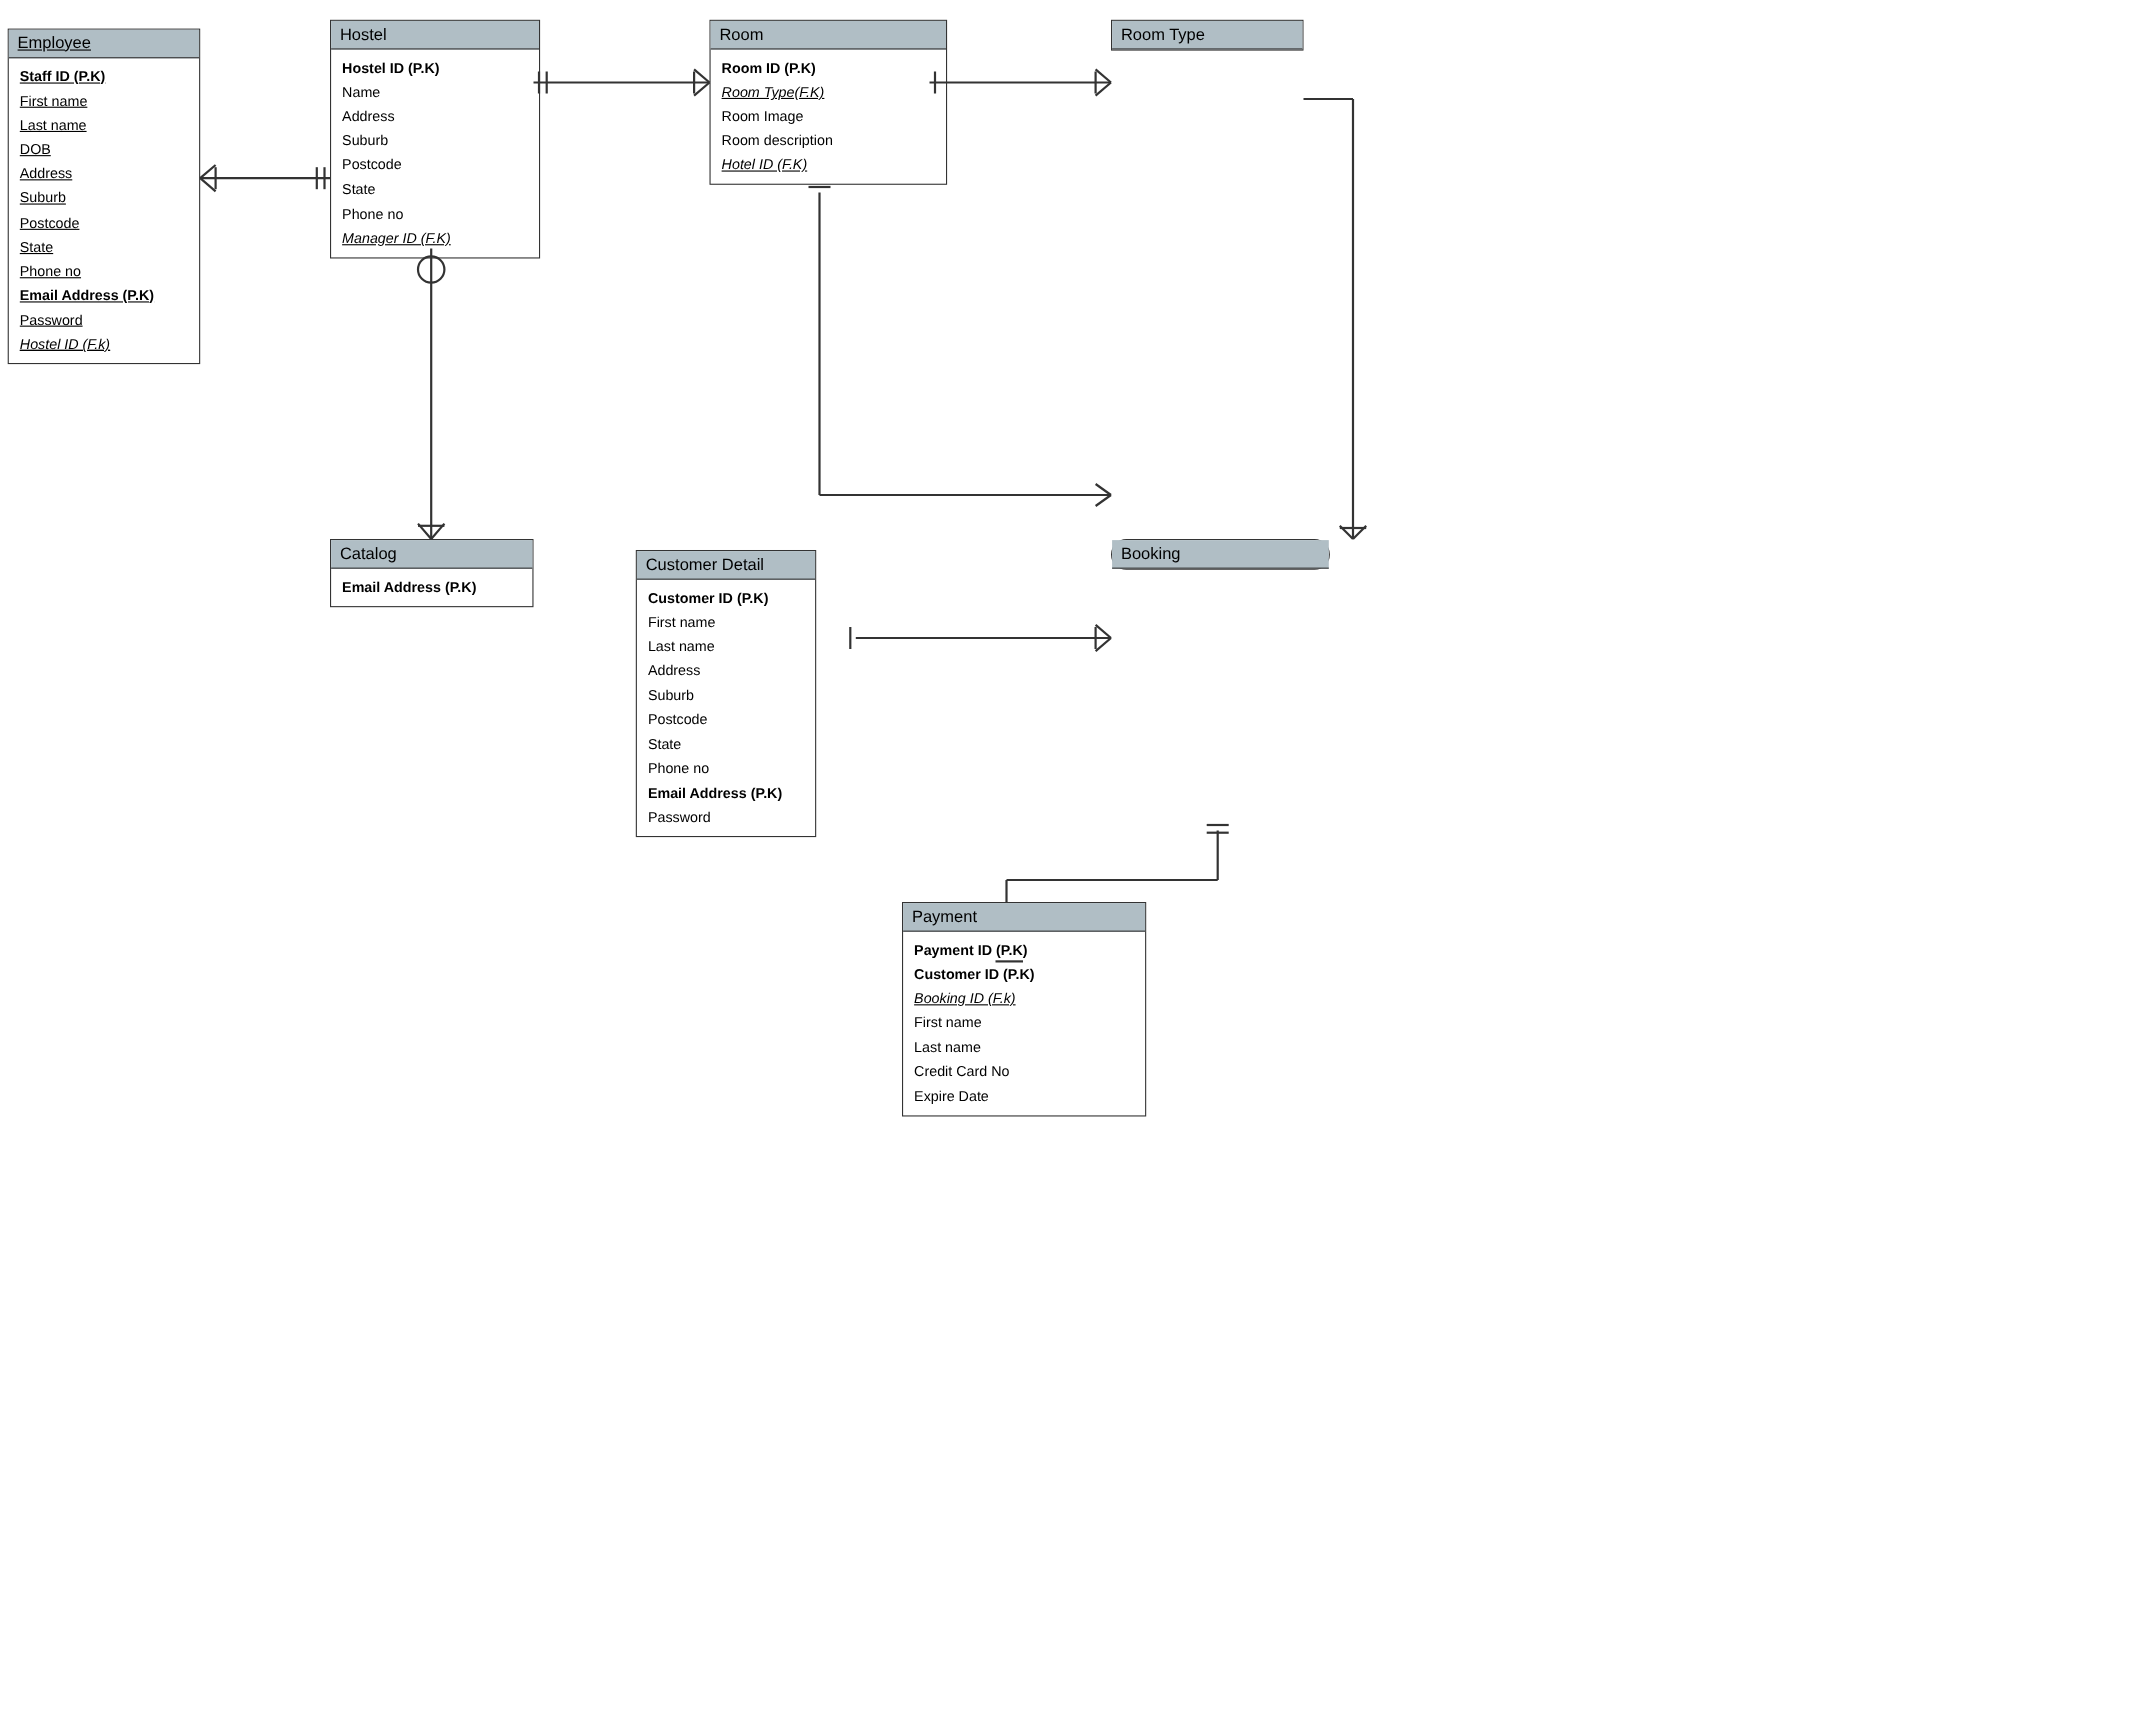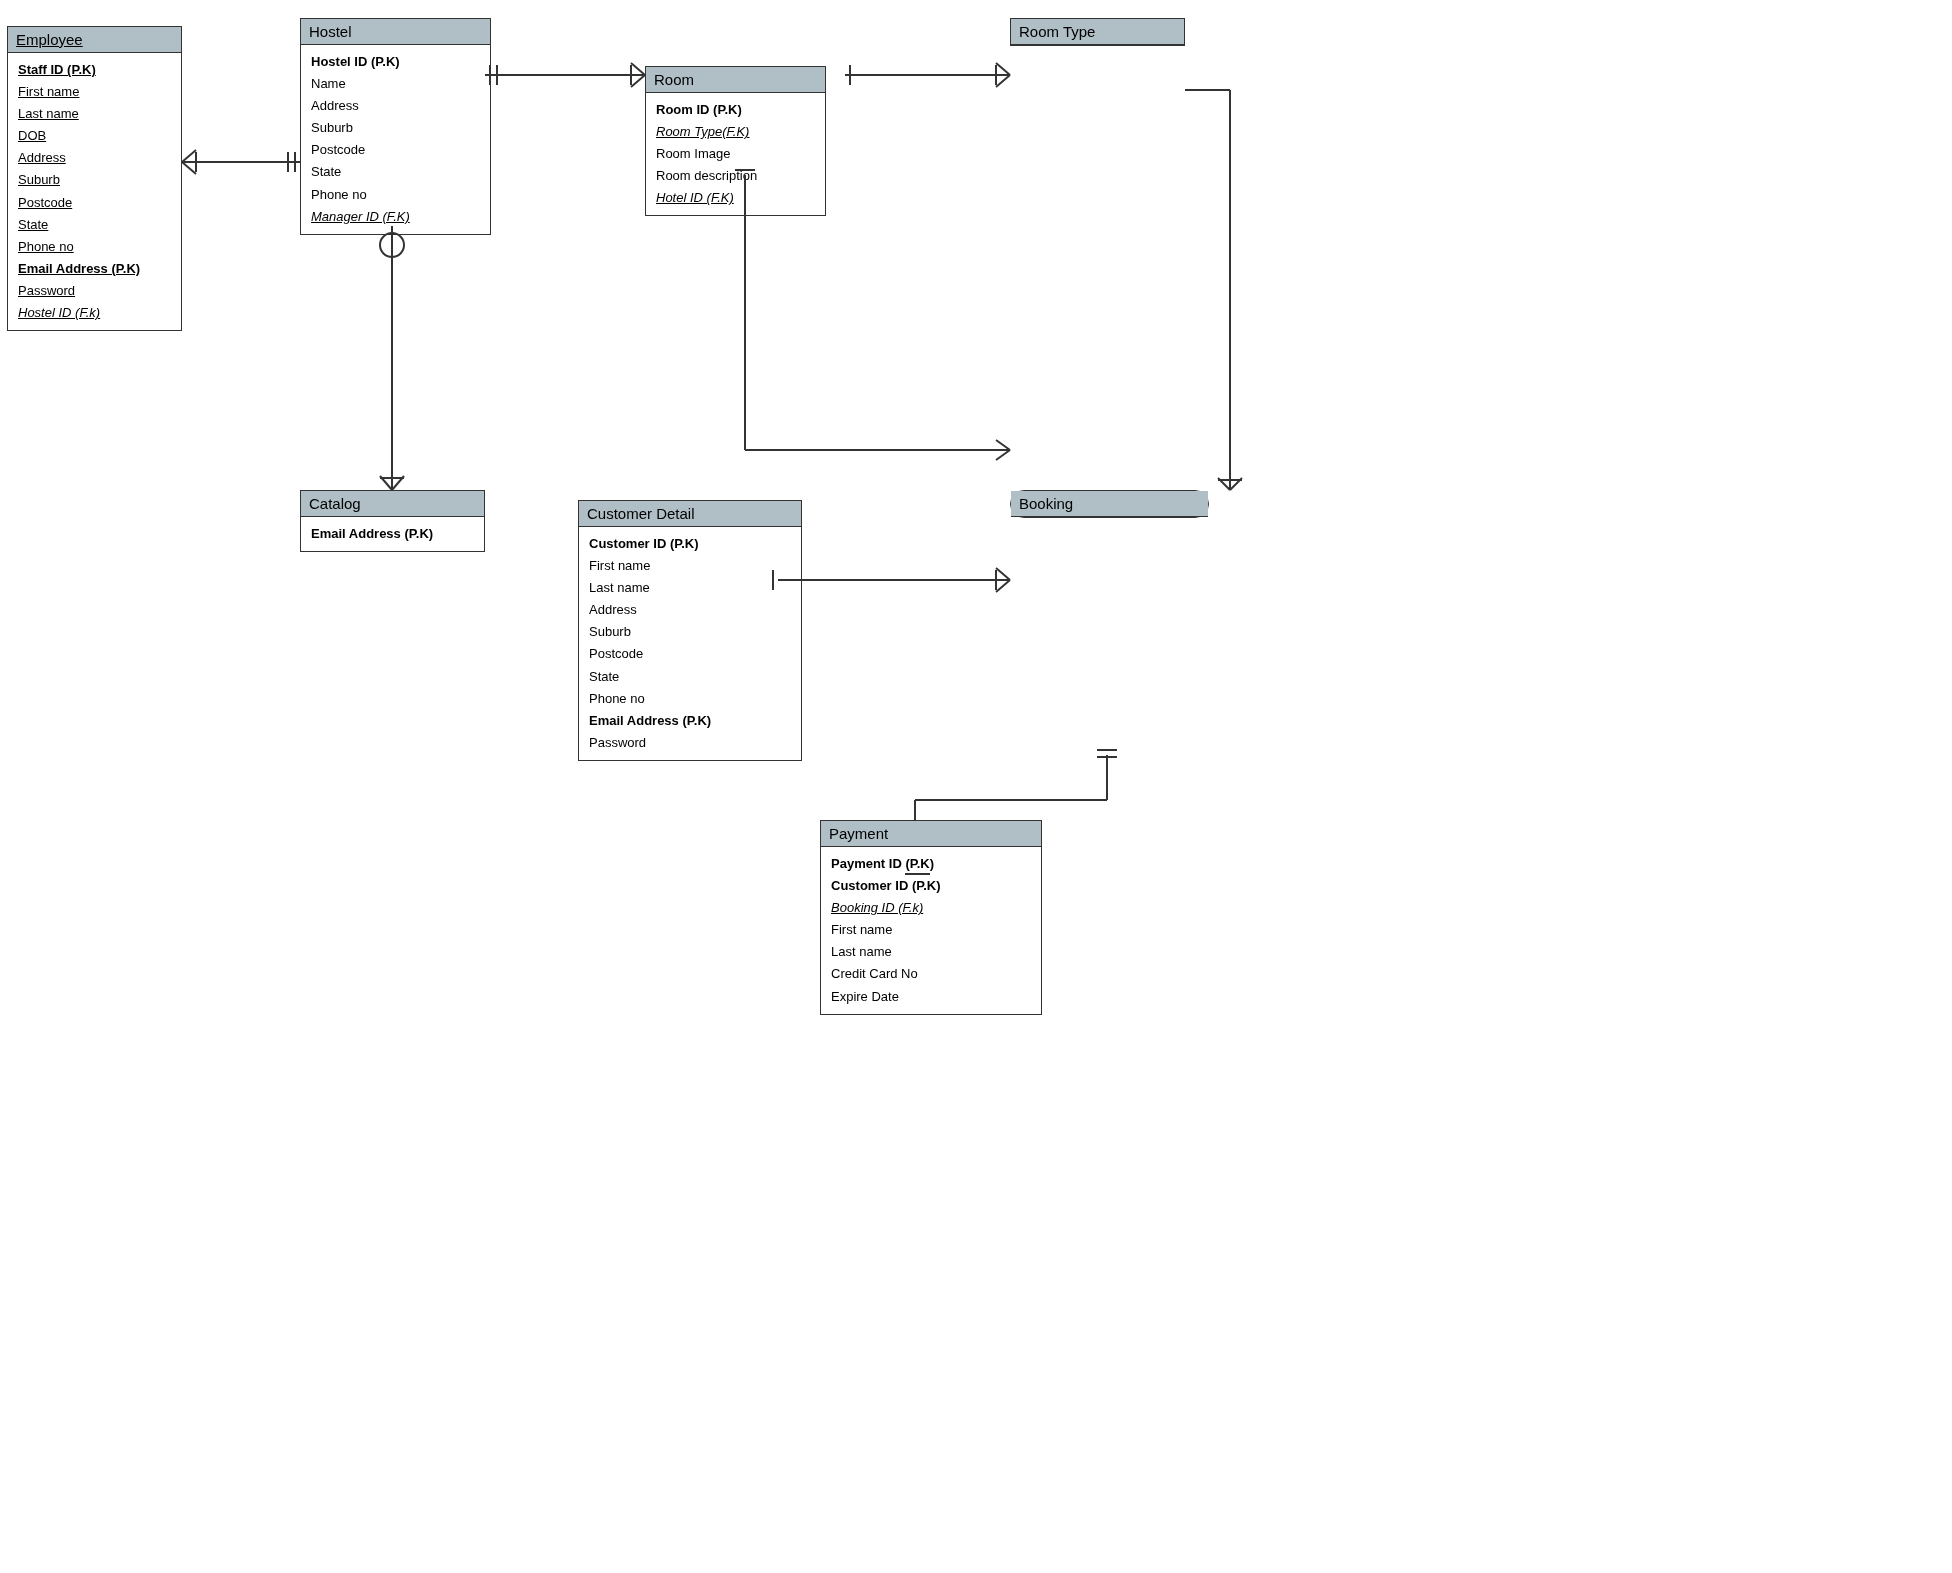--- a/index.html
+++ b/index.html
@@ -80,21 +80,21 @@
     <span class="field">Name</span>
     <span class="field">Address</span>
     <span class="field">Suburb</span>
     <span class="field">Postcode</span>
     <span class="field">State</span>
     <span class="field">Phone no</span>
     <span class="field field-fk">Manager ID (F.K)</span>
   </div>
 </div>
 
-<div class="entity" style="left:645px; top:18px; width:181px;margin-top:48px;">
+<div class="entity" style="left:645px; top:18px; width:216px;">
   <div class="entity-header">Room</div>
   <div class="entity-body">
     <span class="field field-pk">Room ID (P.K)</span>
     <span class="field field-fk">Room Type(F.K)</span>
     <span class="field">Room Image</span>
     <span class="field">Room description</span>
     <span class="field field-fk">Hotel ID (F.K)</span>
   </div>
 </div>
 
@@ -102,21 +102,21 @@
   <div class="entity-header">Room Type</div>
 </div>
 
 <div class="entity" style="left:300px; top:490px; width:185px;">
   <div class="entity-header">Catalog</div>
   <div class="entity-body">
     <span class="field field-pk">Email Address (P.K)</span>
   </div>
 </div>
 
-<div class="entity" style="left:578px; top:500px; width:224px;">
+<div class="entity" style="left:578px; top:500px; width:164px;">
   <div class="entity-header">Customer Detail</div>
   <div class="entity-body">
     <span class="field field-pk">Customer ID (P.K)</span>
     <span class="field">First name</span>
     <span class="field">Last name</span>
     <span class="field">Address</span>
     <span class="field">Suburb</span>
     <span class="field">Postcode</span>
     <span class="field">State</span>
     <span class="field">Phone no</span>

